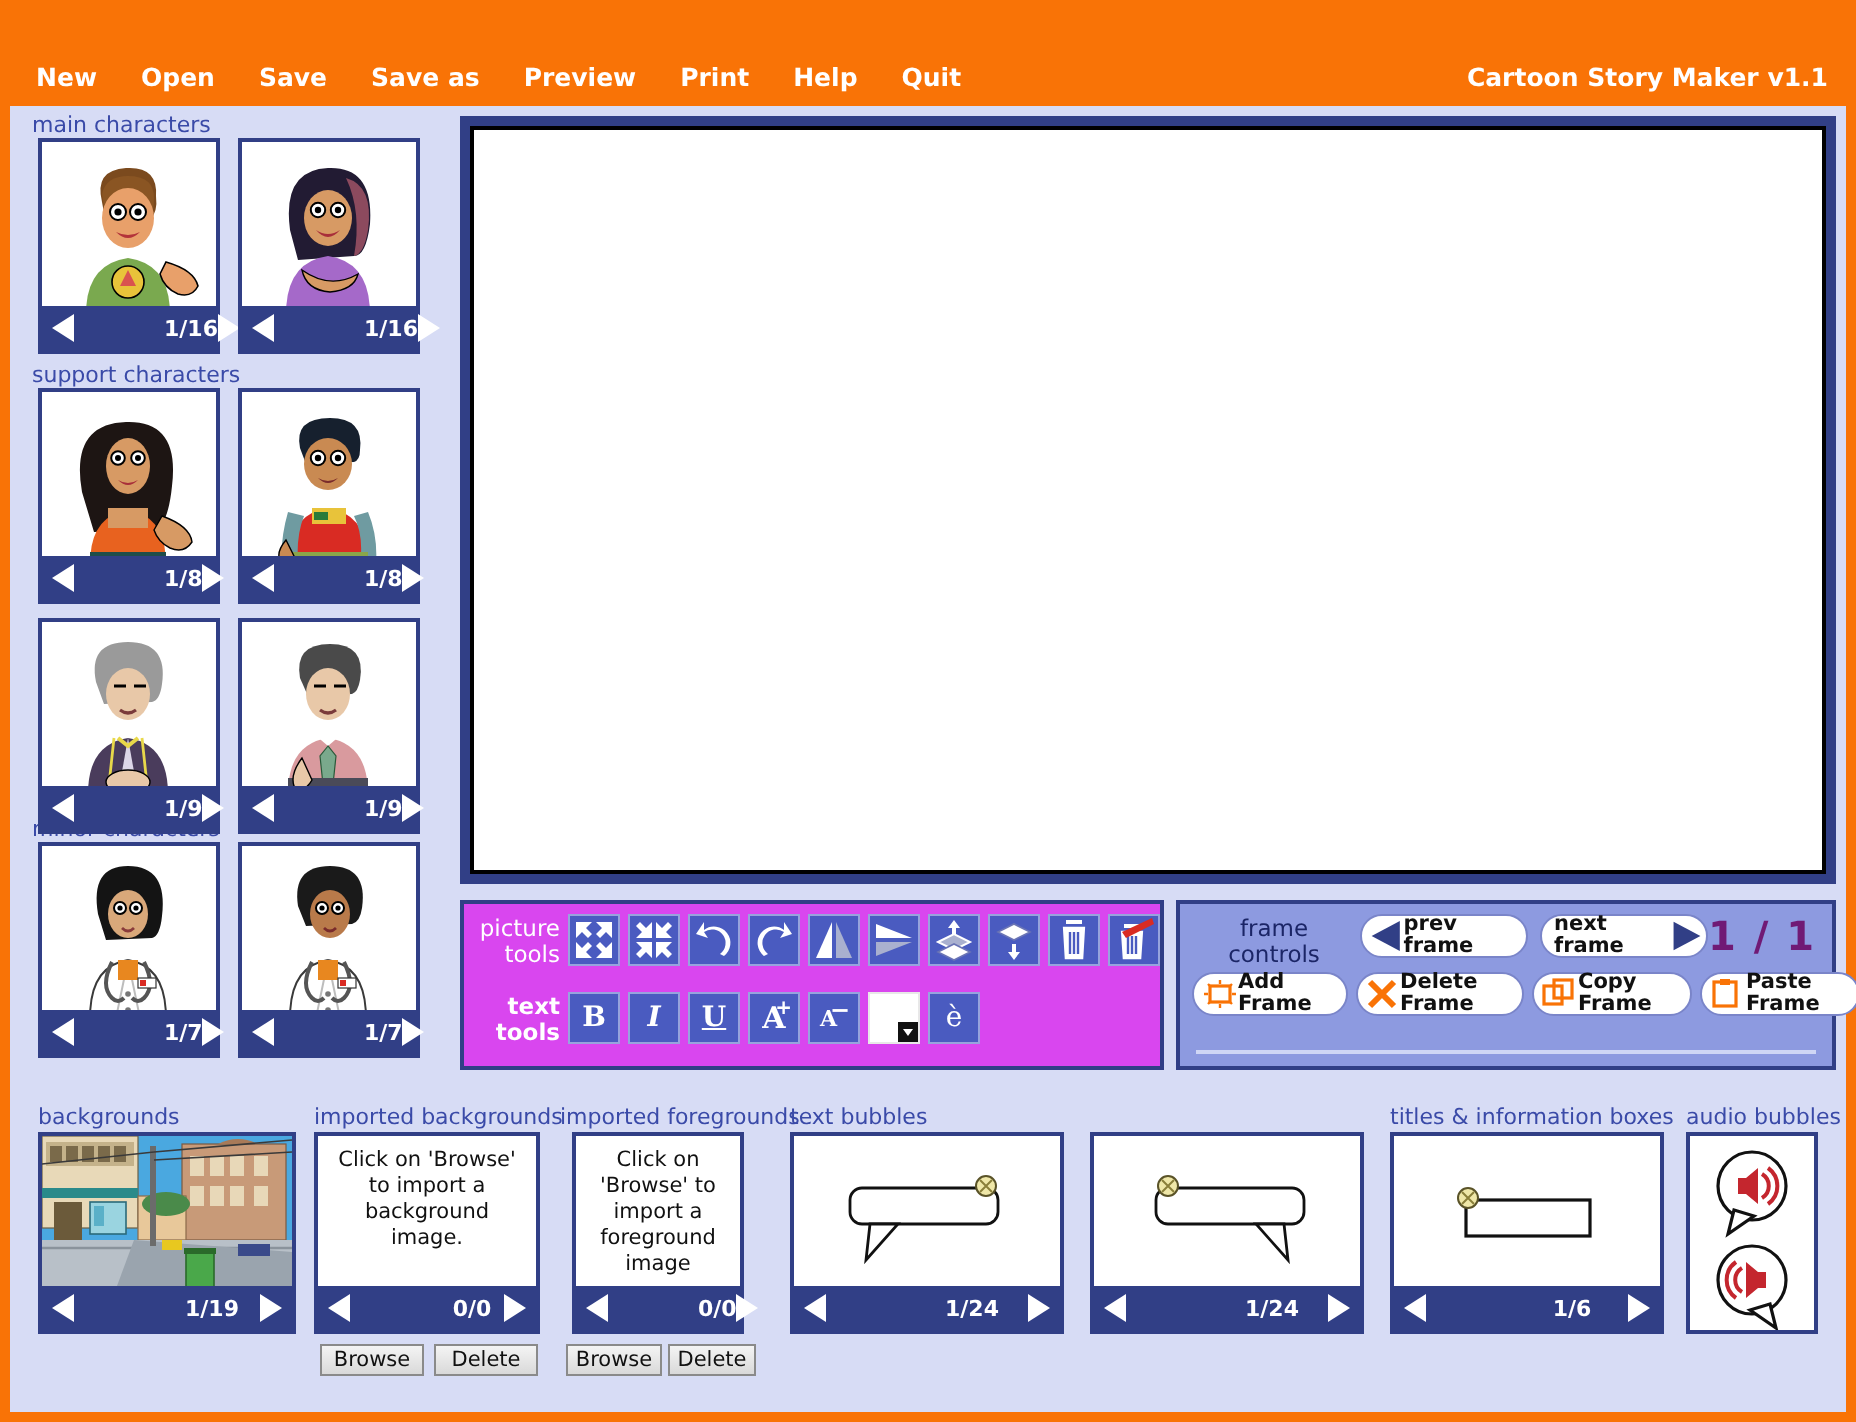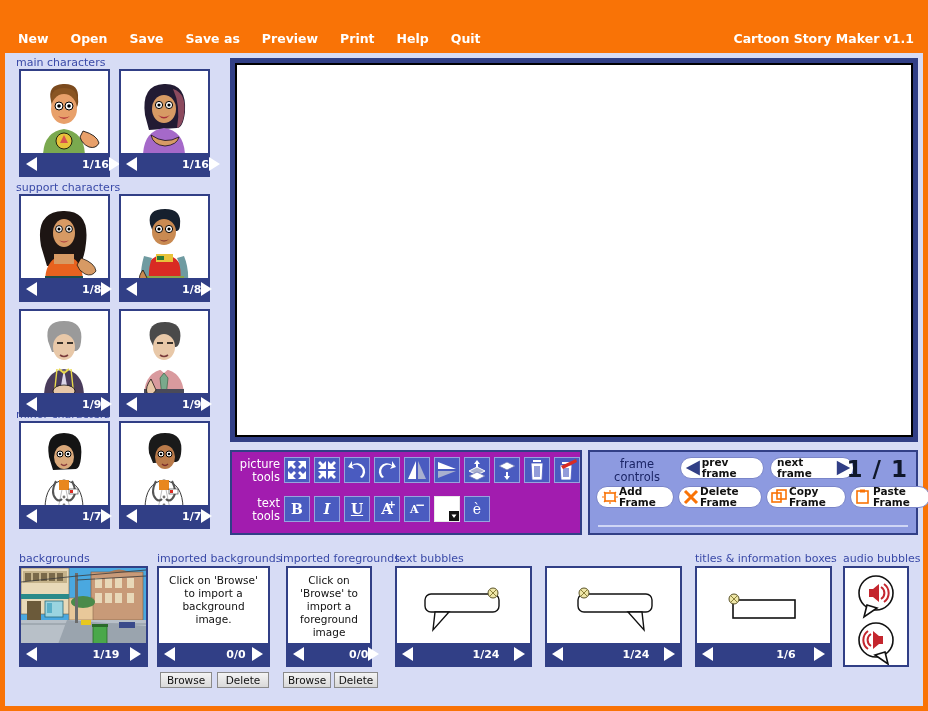--- a/index.html
+++ b/index.html
@@ -75,21 +75,21 @@
   
   .canvas-wrap{
     position:absolute; left:225px; top:5px; width:688px; height:384px;
     border:5px solid #313f86; background:#fff;
   }
   .canvas-inner{ position:absolute; inset:0; border:2px solid #000; background:#fff; }
 
   
   .tools-panel{
     position:absolute; left:225px; top:397px; width:352px; height:85px;
-    background:#a21caf; border:2px solid #313f86;
+    background:#d946ef; border:2px solid #313f86;
   }
   .tools-label{
     position:absolute; color:#fff; font-size:11.5px; text-align:right; line-height:13px;
     font-family:"DejaVu Sans", sans-serif;
   }
   .tbtn{
     position:absolute; width:26px; height:26px; border:1px solid #97a3dd;
     background:#4a5bc0; cursor:pointer;
   }
   .tbtn svg{ display:block; }
@@ -107,21 +107,21 @@
   .frame-label{
     position:absolute; left:8px; top:6px; width:78px; text-align:center;
     color:#1b2566; font-size:11.5px; line-height:13px;
   }
   .pill{
     position:absolute; background:#fff; border:1px solid #7a85c9; border-radius:13px;
     height:22px; display:flex; align-items:center; cursor:pointer;
   }
   .pill .ptxt{ font-size:10.5px; font-weight:bold; color:#111; line-height:11px; white-space:pre-line;}
   .frame-count{
-    position:absolute; right:8px; top:4px; font-size:23px; font-weight:bold; color:#0f172a;
+    position:absolute; right:8px; top:4px; font-size:20px; font-weight:bold; color:#701a75;
     font-family:"DejaVu Sans", sans-serif; letter-spacing:1px;
   }
   .fp-sep{ position:absolute; left:8px; right:8px; bottom:6px; height:2px; background:#cfd6f5;}
 
   
   .bottom{ position:absolute; left:0; top:495px; width:918px; height:158px;padding-left:46px; }
   .sbtn{
     position:absolute; height:16px; background:linear-gradient(#f4f4f4,#d9d9d9);
     border:1px solid #8a8a8a; font-size:10.5px; color:#111; cursor:pointer;
     display:flex; align-items:center; justify-content:center;
@@ -355,21 +355,21 @@
       </div>
     </div>
 
     <div class="canvas-wrap">
       <div class="canvas-inner"></div>
     </div>
 
     <div class="tools-panel">
       <div class="tools-label" style="left:2px; top:6px; width:46px; white-space:pre-line;">picture
 tools</div>
-      <div class="tools-label" style="left:2px; top:45px; width:46px; white-space:pre-line;">text
+      <div class="tools-label" style="left:2px; top:45px; width:46px; white-space:pre-line;font-weight:bold;">text
 tools</div>
 
       <div class="tbtn" style="left:52px; top:5px;">
         <svg width="24" height="24" viewBox="0 0 24 24">
           <g fill="#fff">
               <path d="M3 3h8L8 6l3 3-2 2-3-3-3 3z"></path>
               <path d="M21 3h-8l3 3-3 3 2 2 3-3 3 3z"></path>
           <path d="M3 21h8l-3-3 3-3-2-2-3 3-3-3z"></path>
               <path d="M21 21h-8l3-3-3-3 2-2 3 3 3-3z"></path>
             </g>

